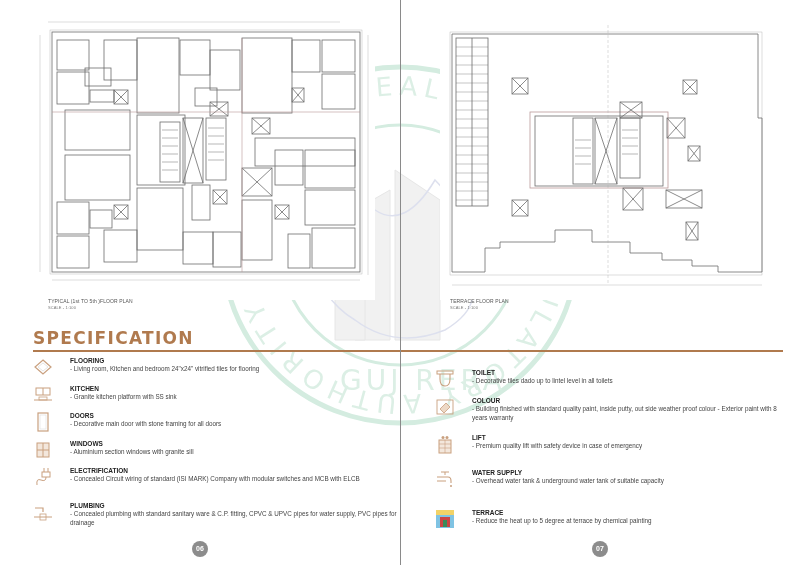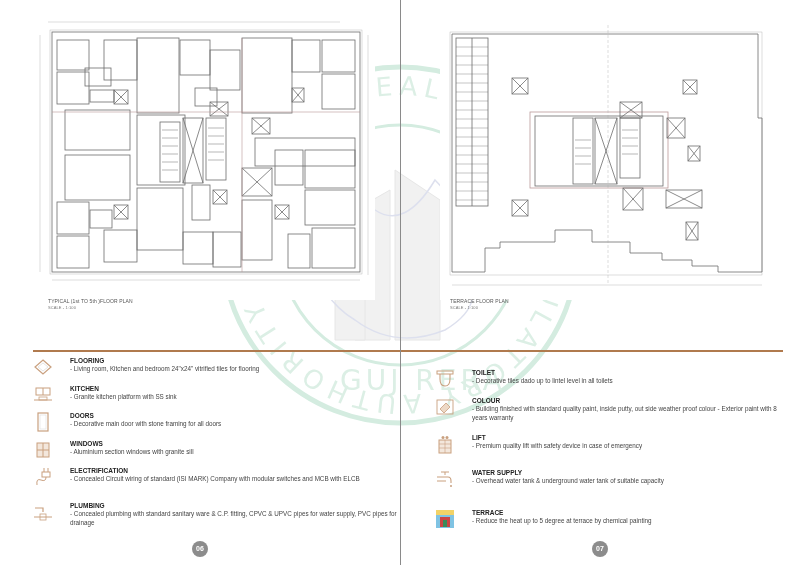--- a/index.html
+++ b/index.html
@@ -235,20 +235,21 @@
       </g>
       <line x1="168" y1="15" x2="168" y2="275" stroke="#aaa" stroke-width="0.4" stroke-dasharray="3,2"></line>
       <line x1="12" y1="275" x2="322" y2="275" stroke="#aaa" stroke-width="0.4"></line>
     </svg>
     <div class="plan-caption">
       <span>TERRACE FLOOR PLAN</span>
       <span class="plan-scale">SCALE - 1:100</span>
     </div>
   </div>
 
+  <div class="spec-title">SPECIFICATION</div>
   <div class="spec-rule"></div>
 
   <div class="spec-item" style="left:33px;top:357px;">
     <svg class="spec-icon" viewBox="0 0 20 20">
         <polygon points="10,3 18,10 10,17 2,10" fill="none" stroke="#c9a07f" stroke-width="1.2"></polygon>
         <polygon points="10,6 15,10 10,14 5,10" fill="none" stroke="#ddd" stroke-width="0.8"></polygon>
       </svg>
     <div class="spec-text">
       <span class="spec-label">FLOORING</span>
       <span class="spec-desc">- Living room, Kitchen and bedroom 24"x24"  vitrified tiles for flooring</span>

